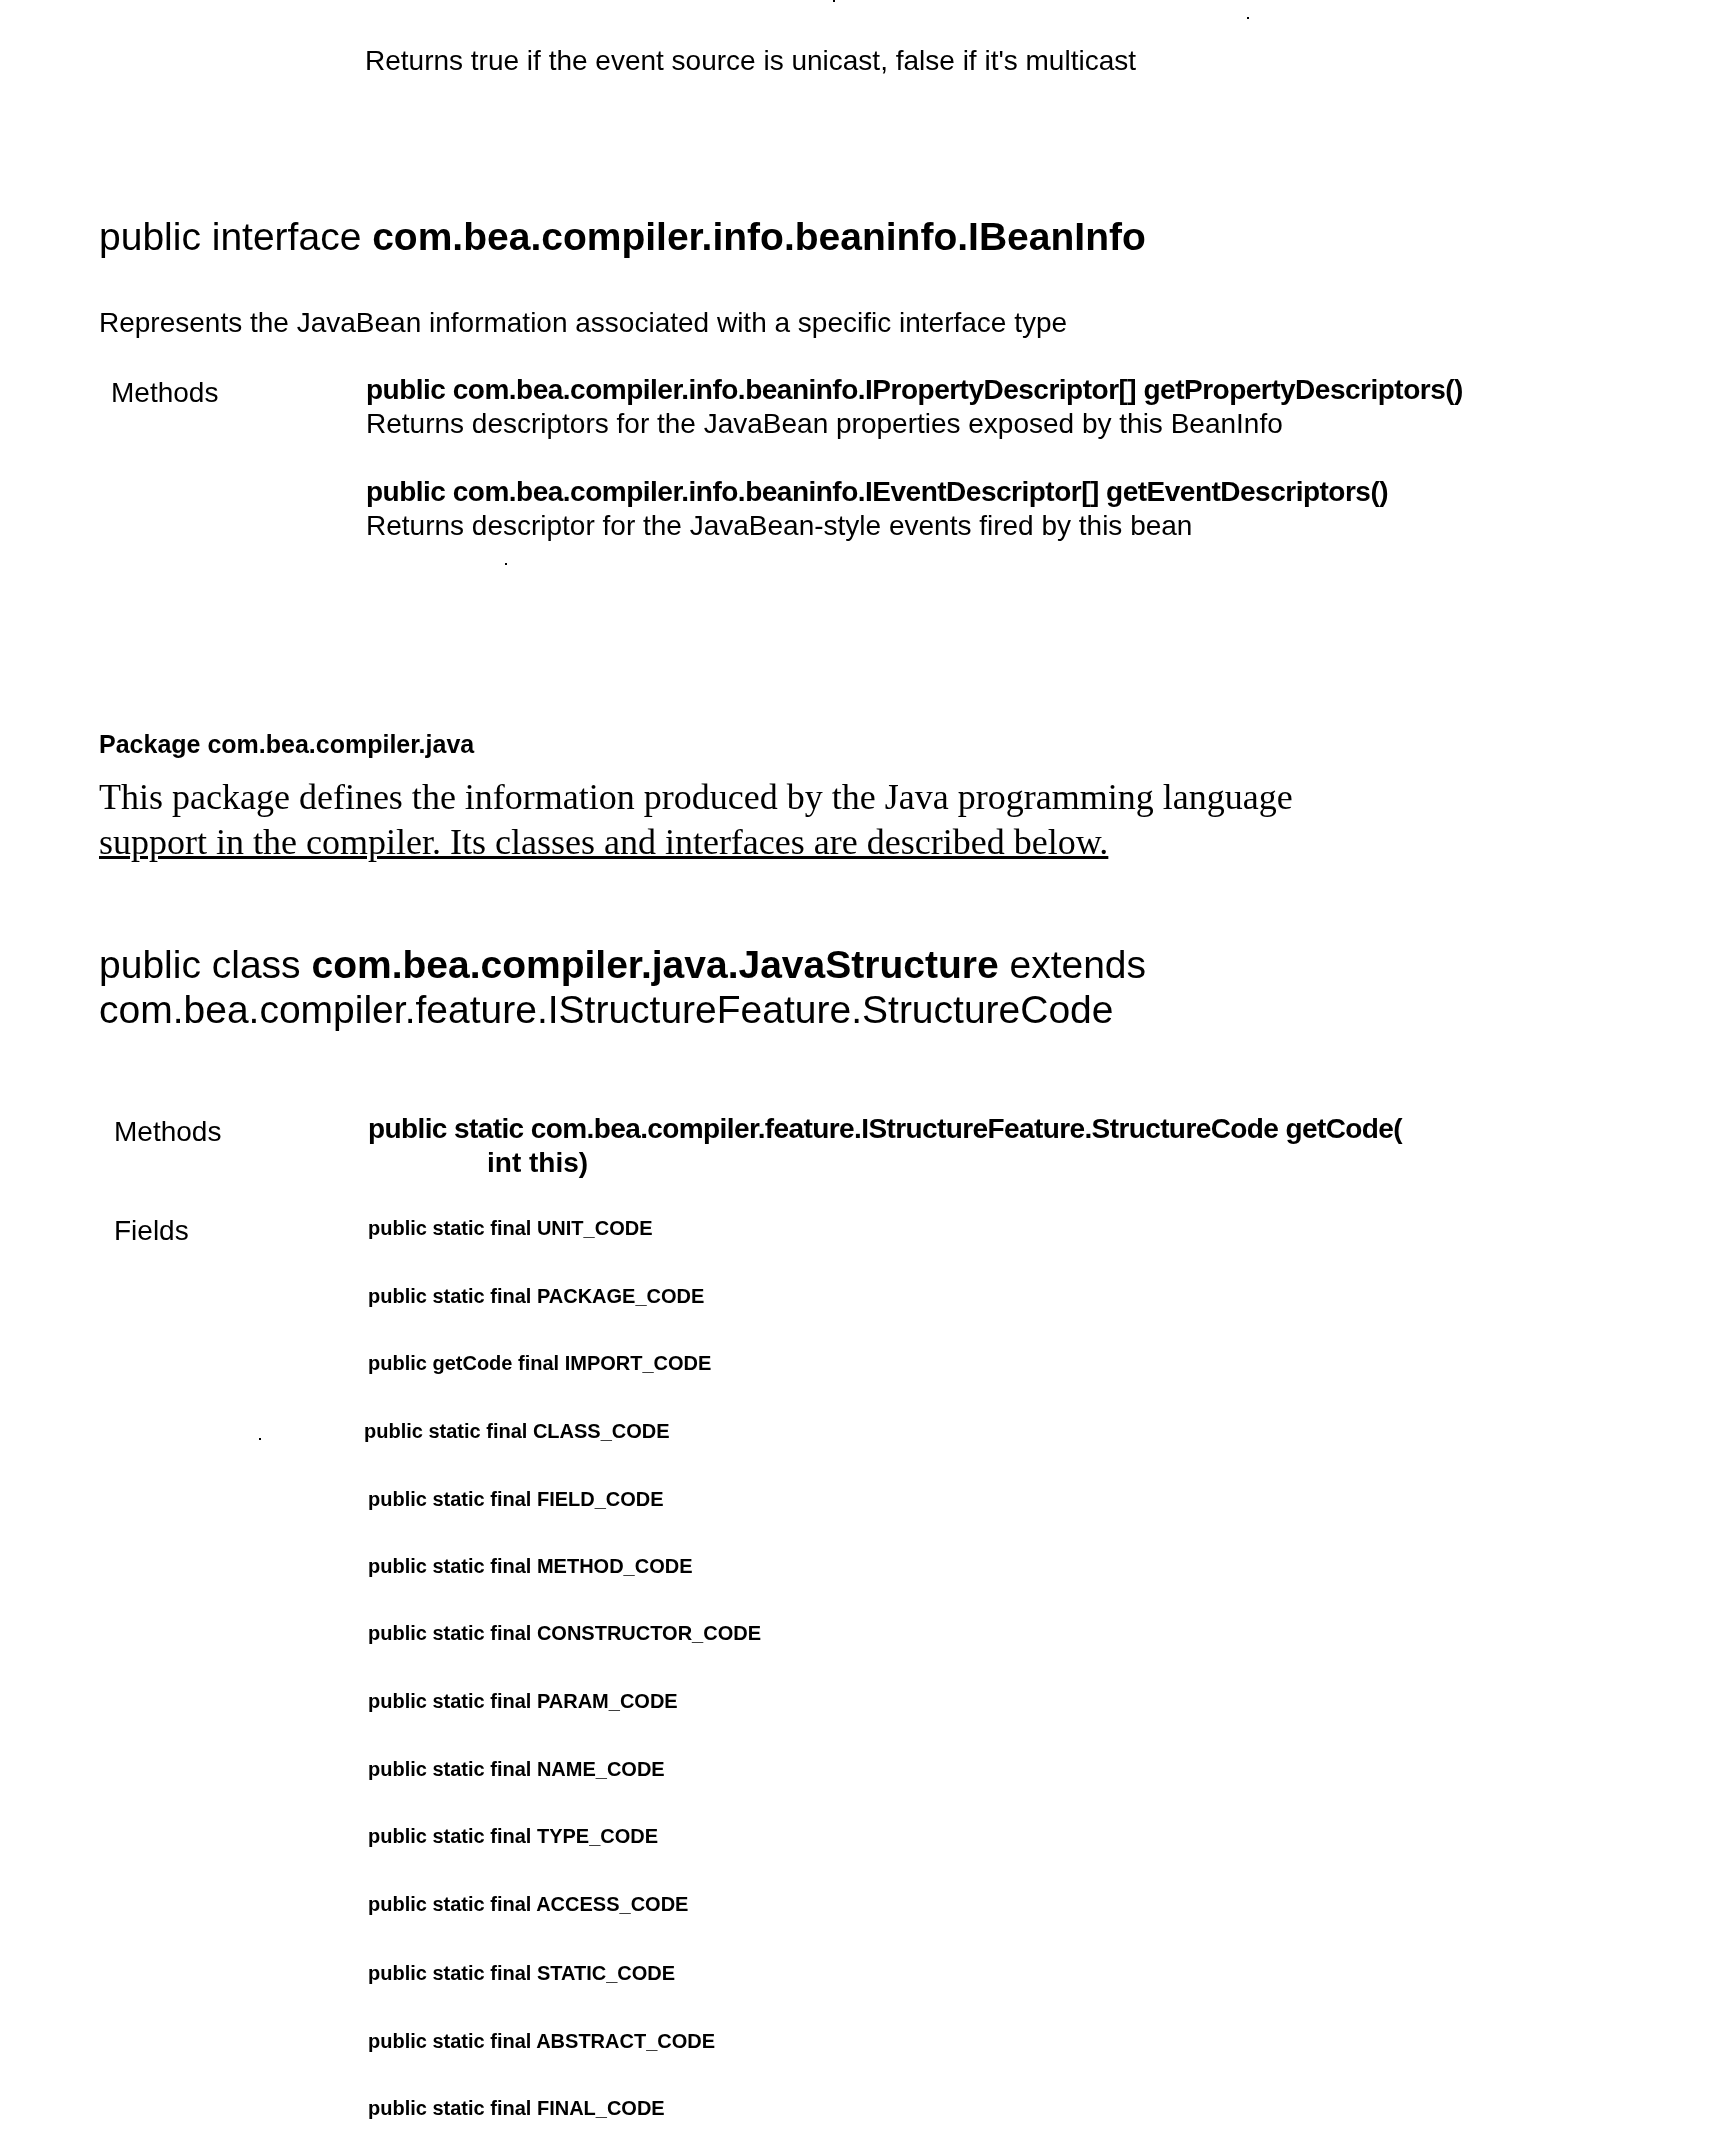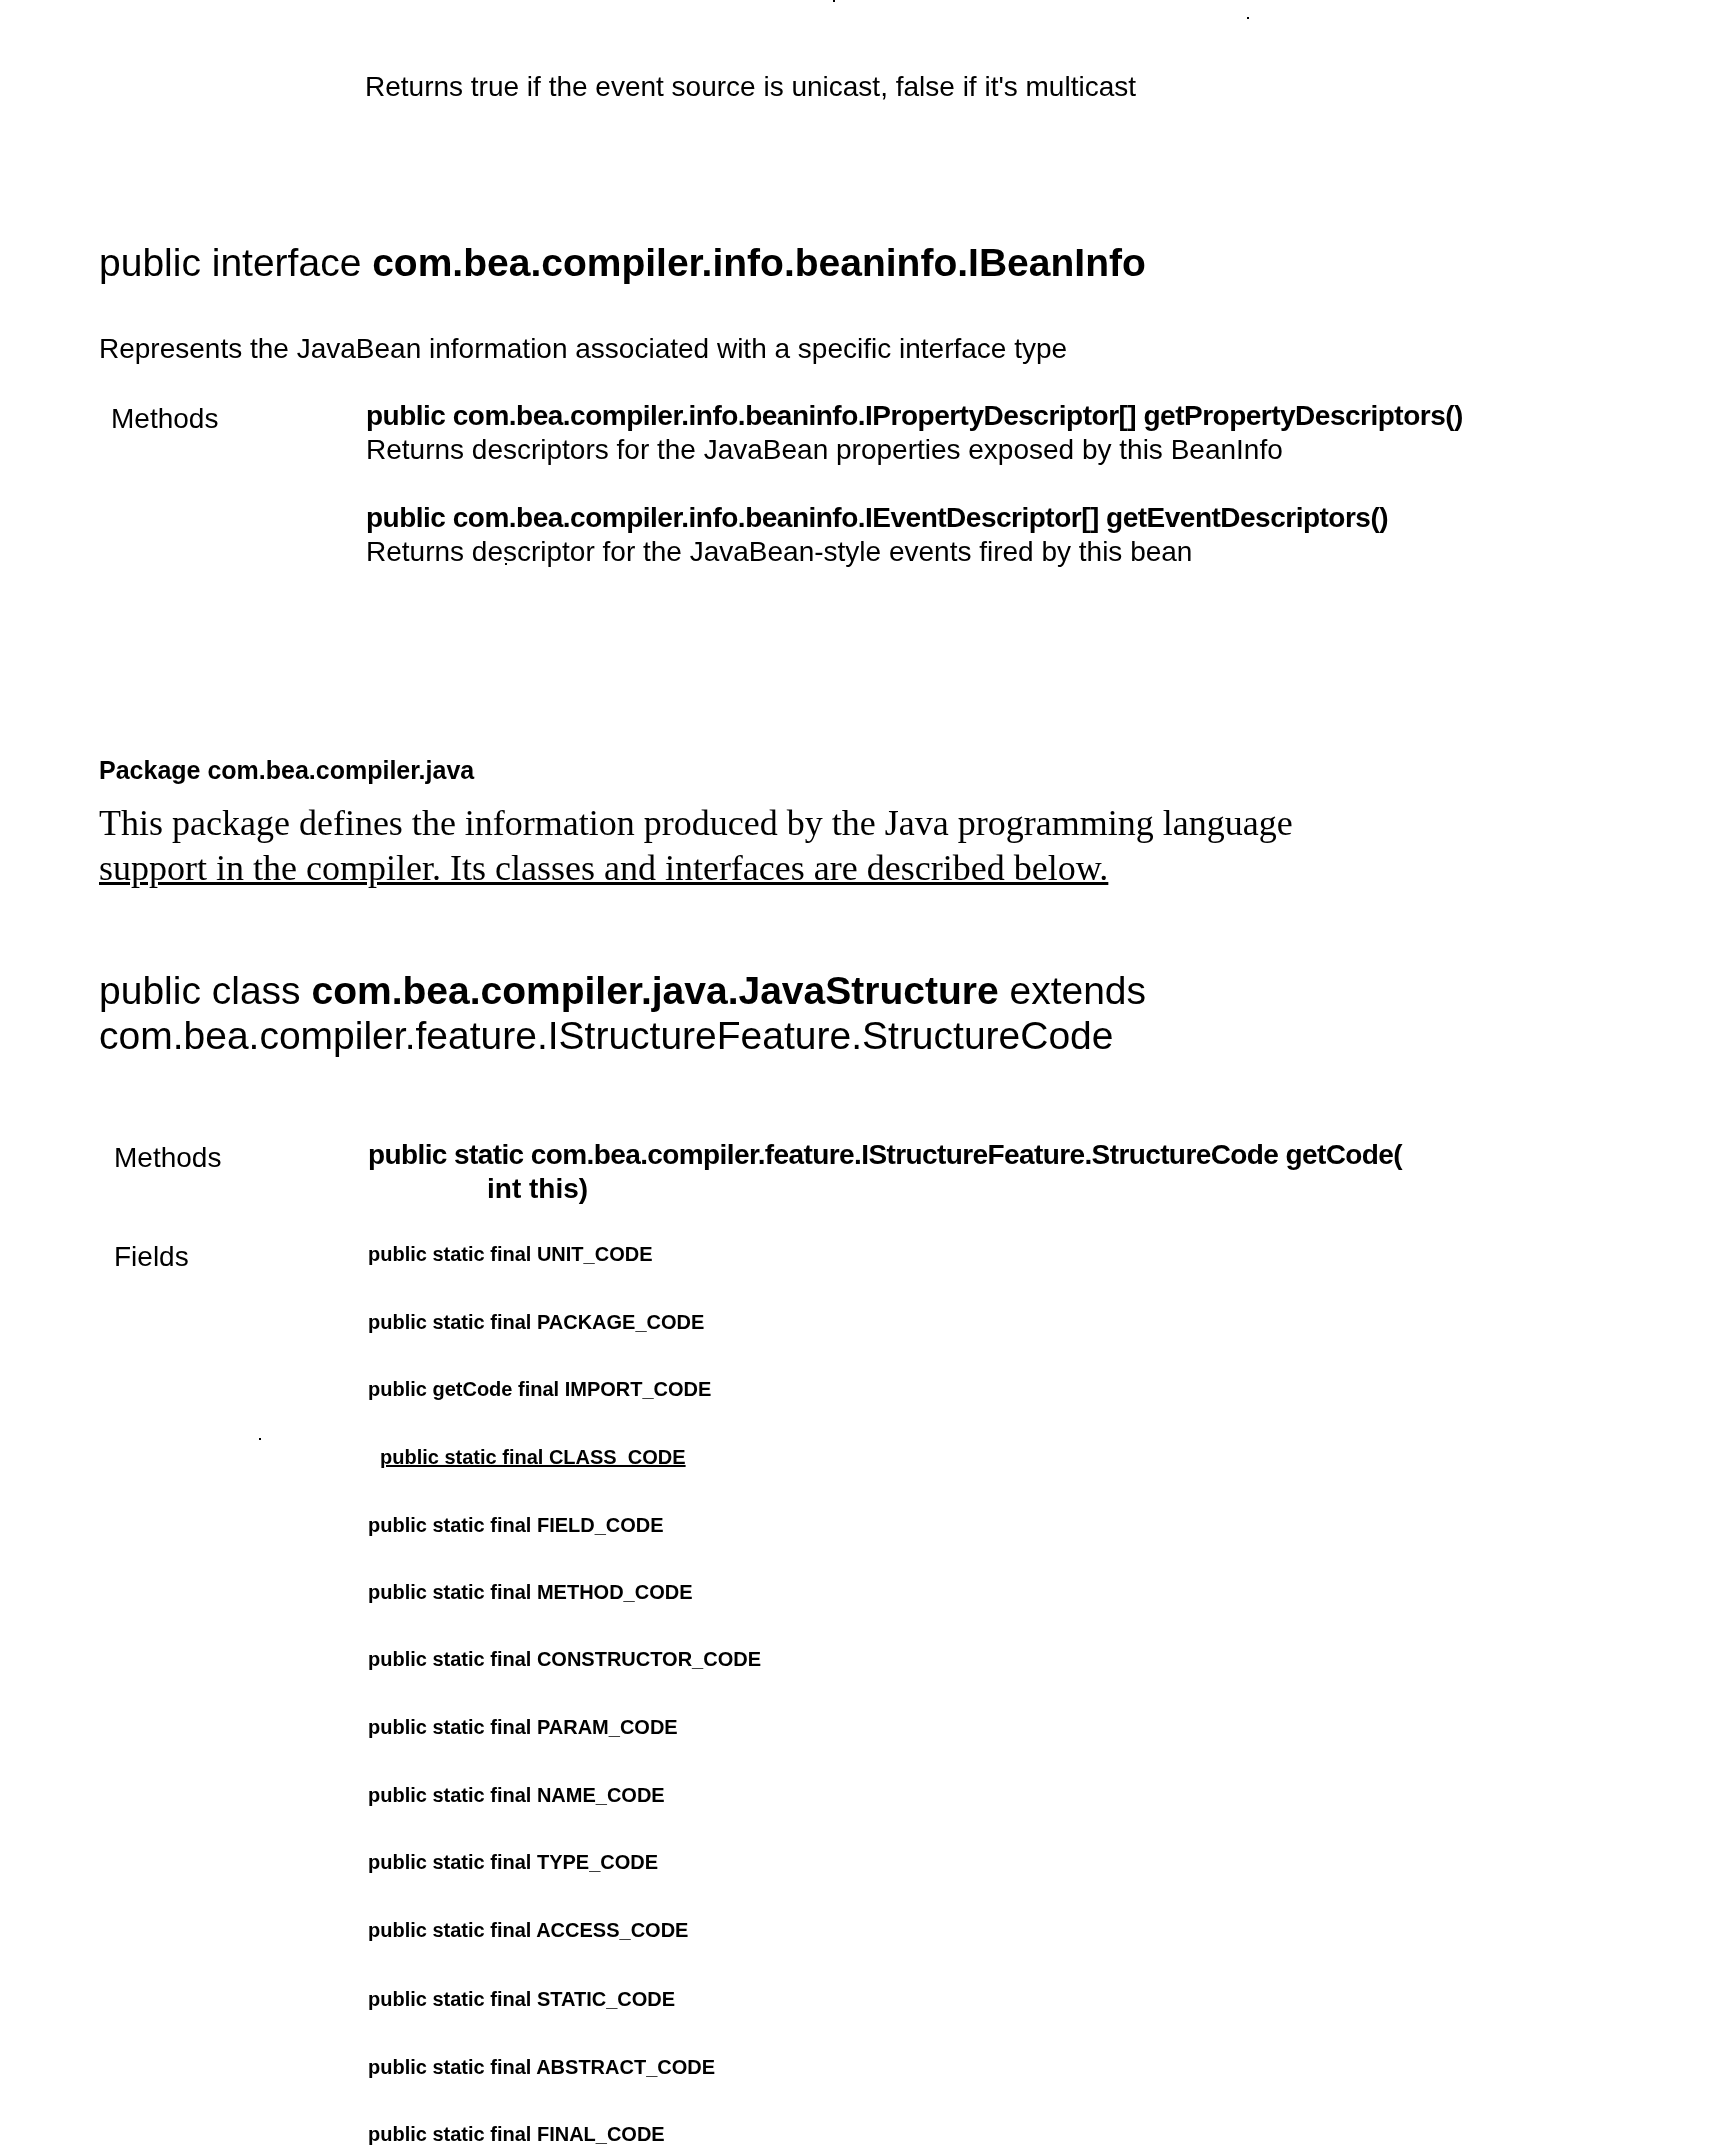--- a/index.html
+++ b/index.html
@@ -8,21 +8,21 @@
       background: #ffffff;
     }
     body {
       width: 1710px;
       height: 2151px;
       position: relative;
       overflow: hidden;
       color: #000000;
       font-family: "Liberation Sans", sans-serif;
     }
-    .abs { position: absolute; white-space: nowrap; margin-top: 26px; }
+    .abs { position: absolute; white-space: nowrap; }
     .sans { font-family: "Liberation Sans", sans-serif; }
     .b { font-weight: bold; }
 
     .desc-line { font-size: 28px; line-height: 34px; }
     .iface-title { font-size: 39px; line-height: 47px; }
     .label { font-size: 28px; line-height: 34px; }
     .sig { font-size: 28px; line-height: 34px; font-weight: bold; }
     .sig-desc { font-size: 28px; line-height: 34px; }
     .pkg-title { font-size: 25px; line-height: 45px; font-weight: bold; }
     .pkg-desc { font-size: 36px; line-height: 45px; font-family: "Liberation Serif", serif; }
@@ -66,21 +66,21 @@
 
   <div class="abs label sans" style="left:114px; top:1115px;">Methods</div>
   <div class="abs sig sans" style="left:368px; top:1112px; letter-spacing:-0.6px;">public static com.bea.compiler.feature.IStructureFeature.StructureCode getCode(</div>
   <div class="abs sig sans" style="left:487px; top:1146px;">int this)</div>
 
   <div class="abs label sans" style="left:114px; top:1214px;">Fields</div>
 
   <div class="abs field sans" style="left:368px; top:1211px;">public static final UNIT_CODE</div>
   <div class="abs field sans" style="left:368px; top:1279px;">public static final PACKAGE_CODE</div>
   <div class="abs field sans" style="left:368px; top:1346px;">public getCode final IMPORT_CODE</div>
-  <div class="abs field sans" style="left:380px; top:1414px;text-decoration:underline;">public static final CLASS_CODE</div>
+  <div class="abs field sans" style="left:364px; top:1414px;">public static final CLASS_CODE</div>
   <div class="abs field sans" style="left:368px; top:1482px;">public static final FIELD_CODE</div>
   <div class="abs field sans" style="left:368px; top:1549px;">public static final METHOD_CODE</div>
   <div class="abs field sans" style="left:368px; top:1616px;">public static final CONSTRUCTOR_CODE</div>
   <div class="abs field sans" style="left:368px; top:1684px;">public static final PARAM_CODE</div>
   <div class="abs field sans" style="left:368px; top:1752px;">public static final NAME_CODE</div>
   <div class="abs field sans" style="left:368px; top:1819px;">public static final TYPE_CODE</div>
   <div class="abs field sans" style="left:368px; top:1887px;">public static final ACCESS_CODE</div>
   <div class="abs field sans" style="left:368px; top:1956px;">public static final STATIC_CODE</div>
   <div class="abs field sans" style="left:368px; top:2024px;">public static final ABSTRACT_CODE</div>
   <div class="abs field sans" style="left:368px; top:2091px;">public static final FINAL_CODE</div>

